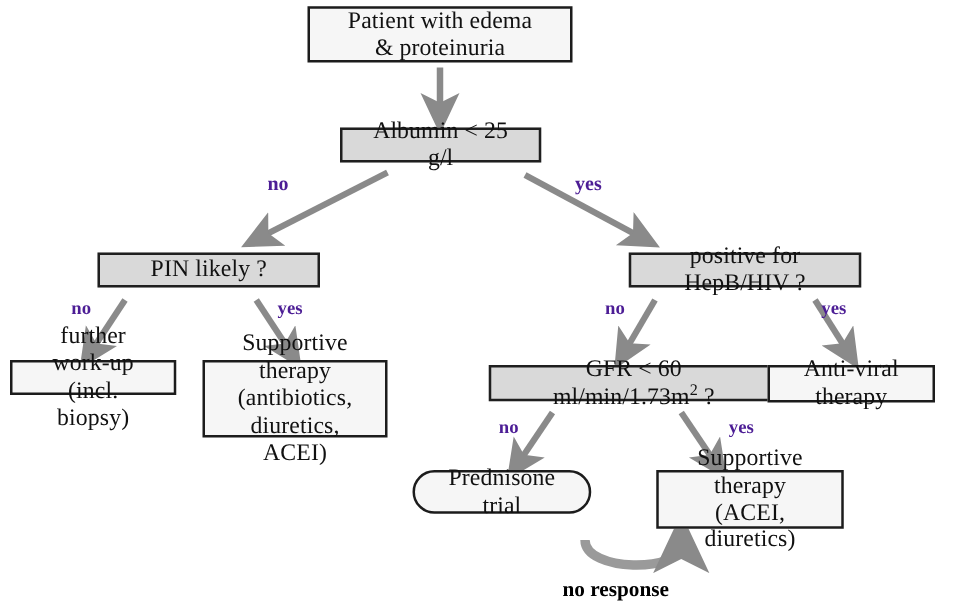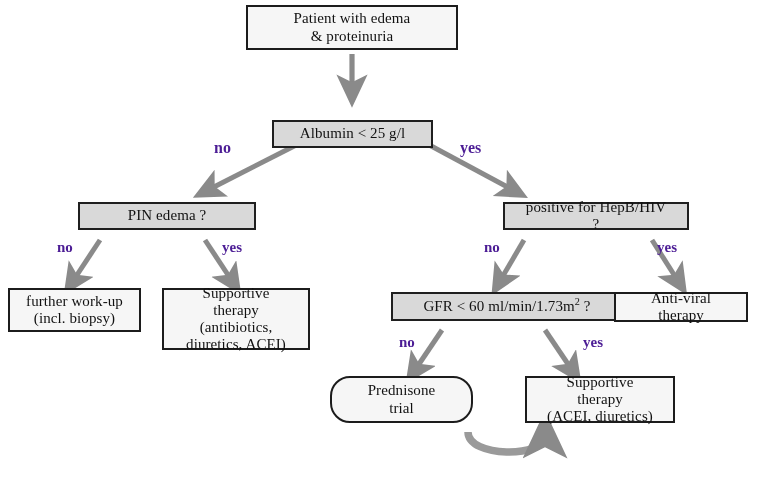--- a/index.html
+++ b/index.html
@@ -15,21 +15,21 @@
   svg.arrows{position:absolute;left:0;top:0;width:767px;height:492px;pointer-events:none;}
 
   .node{
     position:absolute;
     box-sizing:border-box;
     display:flex;
     align-items:center;
     justify-content:flex-start;
     text-align:center;
     line-height:1.15;
-    font-size:15px;
+    font-size:19px;
     letter-spacing:0.1px;
     border:2px solid #1c1c1c;
     background:#f6f6f6;
     padding:2px 16px;
   }
   .node.decision{
     background:#d9d9d9;
     border:2px solid #1f1f1f;
   }
   .node .txt{display:block;width:100%;white-space:pre-line;}
@@ -84,52 +84,52 @@
     <line x1="545" y1="330" x2="572" y2="370" stroke="#8a8a8a" stroke-width="5" marker-end="url(#ah)"></line>
 
     <path d="M 468,432 C 468,458 545,458 545,436" fill="none" stroke="#9a9a9a" stroke-width="7.5" marker-end="url(#ah)"></path>
   </svg>
 
   <div class="node" style="left:246px;top:5px;width:212px;height:45px;">
     <span class="txt">Patient with edema
 &amp; proteinuria</span>
   </div>
 
-  <div class="node decision" style="left:272px;top:120px;width:161px;height:28px;">
+  <div class="node decision" style="left:272px;top:102px;width:161px;height:28px;">
     <span class="txt">Albumin &lt;  25 g/l</span>
   </div>
 
   <div class="node decision" style="left:78px;top:202px;width:178px;height:28px;">
-    <span class="txt">PIN edema ?</span>
+    <span class="txt">PIN likely ?</span>
   </div>
 
   <div class="node decision" style="left:503px;top:202px;width:186px;height:28px;">
     <span class="txt">positive for HepB/HIV ?</span>
   </div>
 
-  <div class="node" style="left:8px;top:288px;width:133px;height:44px;">
+  <div class="node" style="left:8px;top:288px;width:133px;height:28px;">
     <span class="txt">further work-up
 (incl. biopsy)</span>
   </div>
 
   <div class="node" style="left:162px;top:288px;width:148px;height:62px;">
     <span class="txt">Supportive therapy
 (antibiotics,
 diuretics, ACEI)</span>
   </div>
 
   <div class="node decision" style="left:391px;top:292px;width:232px;height:29px;">
     <span class="txt"><span>GFR &lt; 60 ml/min/1.73m</span><sup>2</sup><span> ?</span></span>
   </div>
 
   <div class="node" style="left:614px;top:292px;width:134px;height:30px;">
     <span class="txt">Anti-viral therapy</span>
   </div>
 
-  <div class="node" style="left:330px;top:376px;width:143px;height:47px;border-radius:20px;">
+  <div class="node" style="left:330px;top:376px;width:143px;height:35px;border-radius:20px;">
     <span class="txt">Prednisone
 trial</span>
   </div>
 
   <div class="node" style="left:525px;top:376px;width:150px;height:47px;">
     <span class="txt">Supportive therapy
 (ACEI, diuretics)</span>
   </div>
 
   <div class="edge-label big" style="left:214px;top:139px;">no</div>
@@ -137,14 +137,15 @@
 
   <div class="edge-label" style="left:57px;top:239px;">no</div>
   <div class="edge-label" style="left:222px;top:239px;">yes</div>
 
   <div class="edge-label" style="left:484px;top:239px;">no</div>
   <div class="edge-label" style="left:657px;top:239px;">yes</div>
 
   <div class="edge-label" style="left:399px;top:334px;">no</div>
   <div class="edge-label" style="left:583px;top:334px;">yes</div>
 
+  <div class="caption" style="left:450px;top:462px;">no response</div>
 
 </div>
 
 </body></html>

